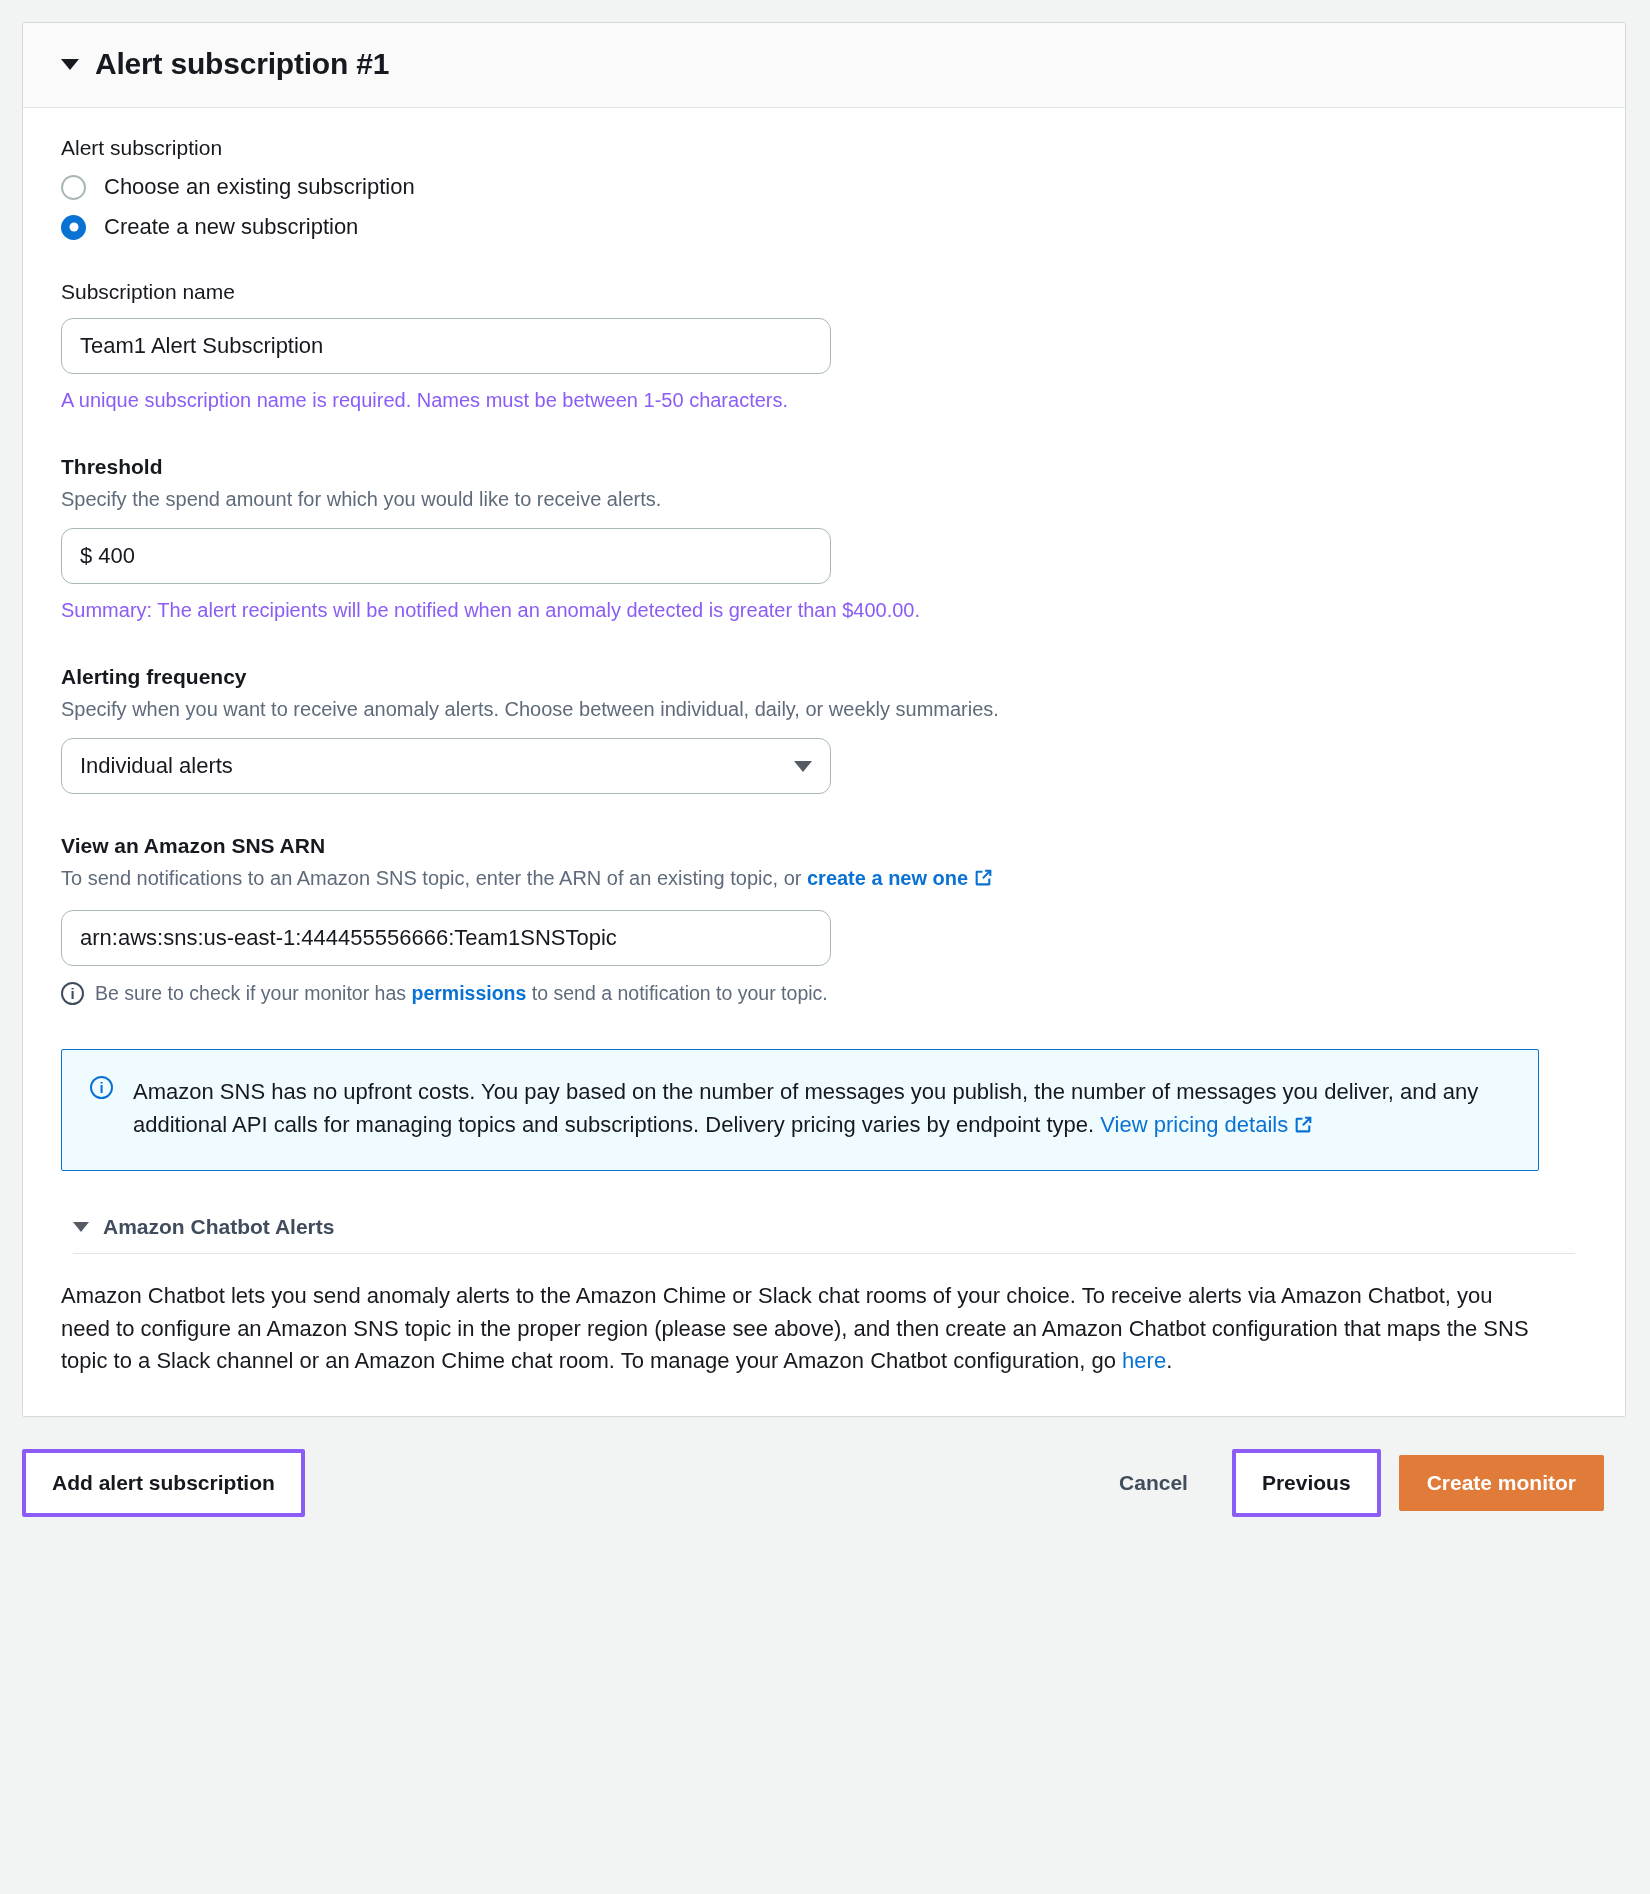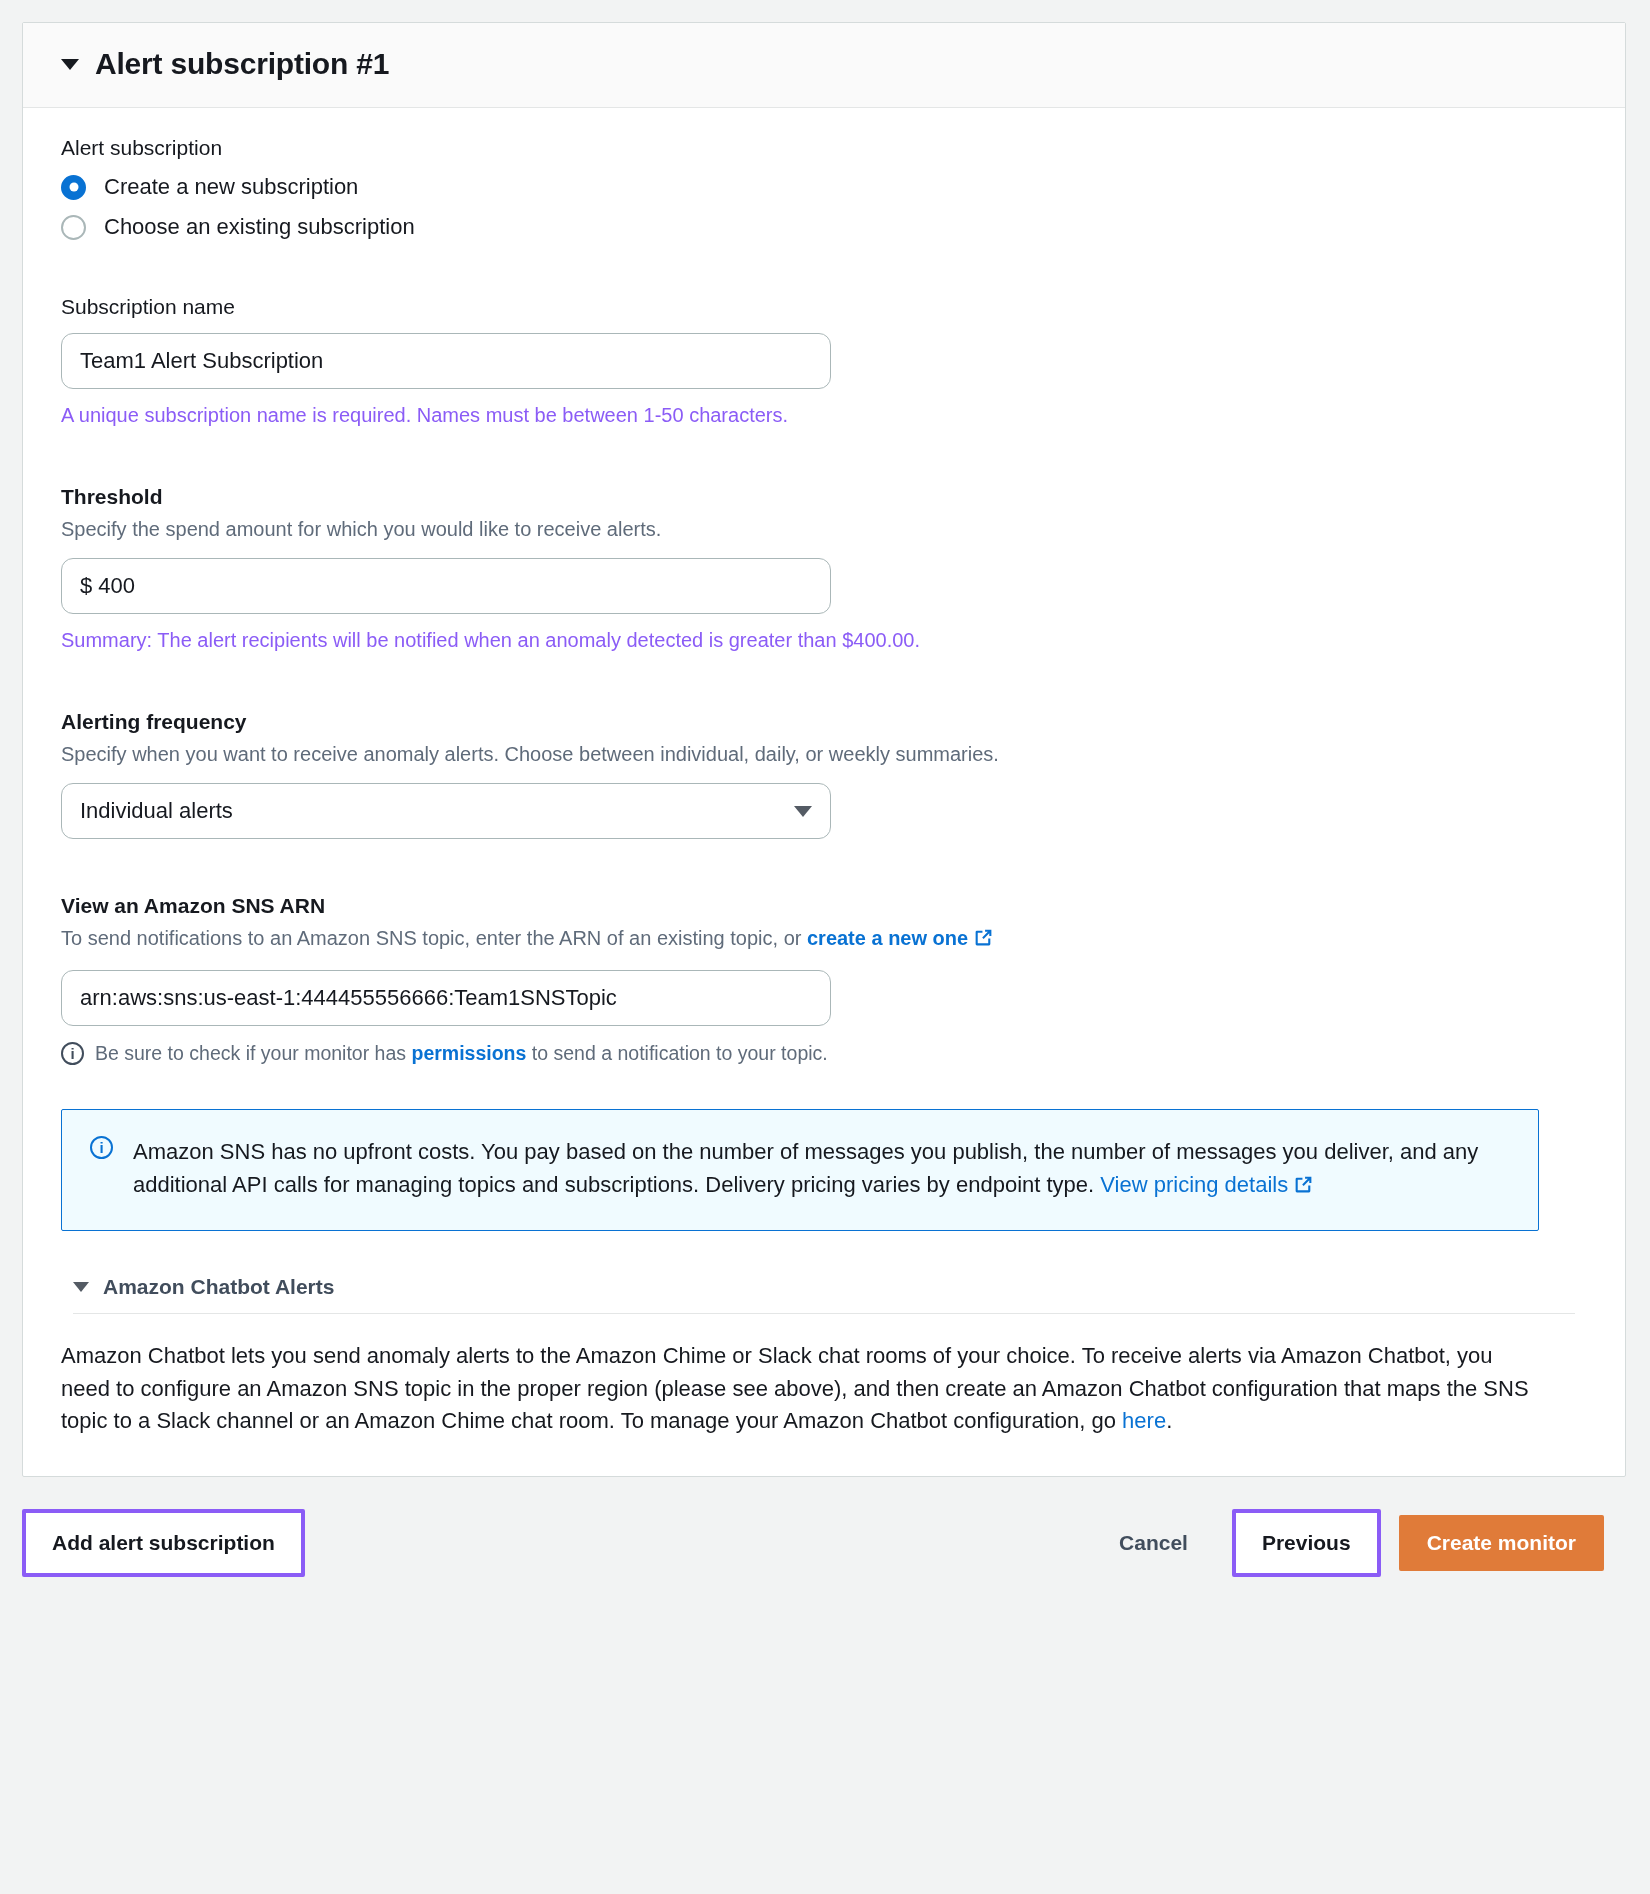--- a/index.html
+++ b/index.html
@@ -92,21 +92,21 @@
     content: "";
     position: absolute;
     width: 9px; height: 9px;
     border-radius: 50%;
     background: #fff;
     left: 50%; top: 50%;
     transform: translate(-50%, -50%);
   }
   .radio-label { font-size: 22px; color: #16191f; }
 
-  .group { margin-top: 55px; }
+  .group { margin-top: 40px; }
 
   input.text-input, .select-box {
     width: 770px;
     height: 56px;
     border: 1px solid #aab7b8;
     border-radius: 12px;
     background: #fff;
     font-size: 22px;
     font-family: "Liberation Sans", sans-serif;
     color: #16191f;
@@ -255,27 +255,27 @@
       <span class="caret"></span>
       <span class="card-title">Alert subscription #1</span>
     </div>
 
     <div class="card-body">
 
       <div>
         <div class="field-label plain">Alert subscription</div>
 
         <div class="radio-row">
+          <span class="radio"></span>
+          <span class="radio-label">Choose an existing subscription</span>
+        </div>
+
+        <div class="radio-row">
           <span class="radio checked"></span>
           <span class="radio-label">Create a new subscription</span>
-        </div>
-
-        <div class="radio-row">
-          <span class="radio"></span>
-          <span class="radio-label">Choose an existing subscription</span>
         </div>
       </div>
 
       <div class="group">
         <div class="field-label plain">Subscription name</div>
         <input class="text-input" type="text" value="Team1 Alert Subscription" style="">
         <div class="hint">A unique subscription name is required. Names must be between 1-50 characters.</div>
       </div>
 
       <div class="group">

